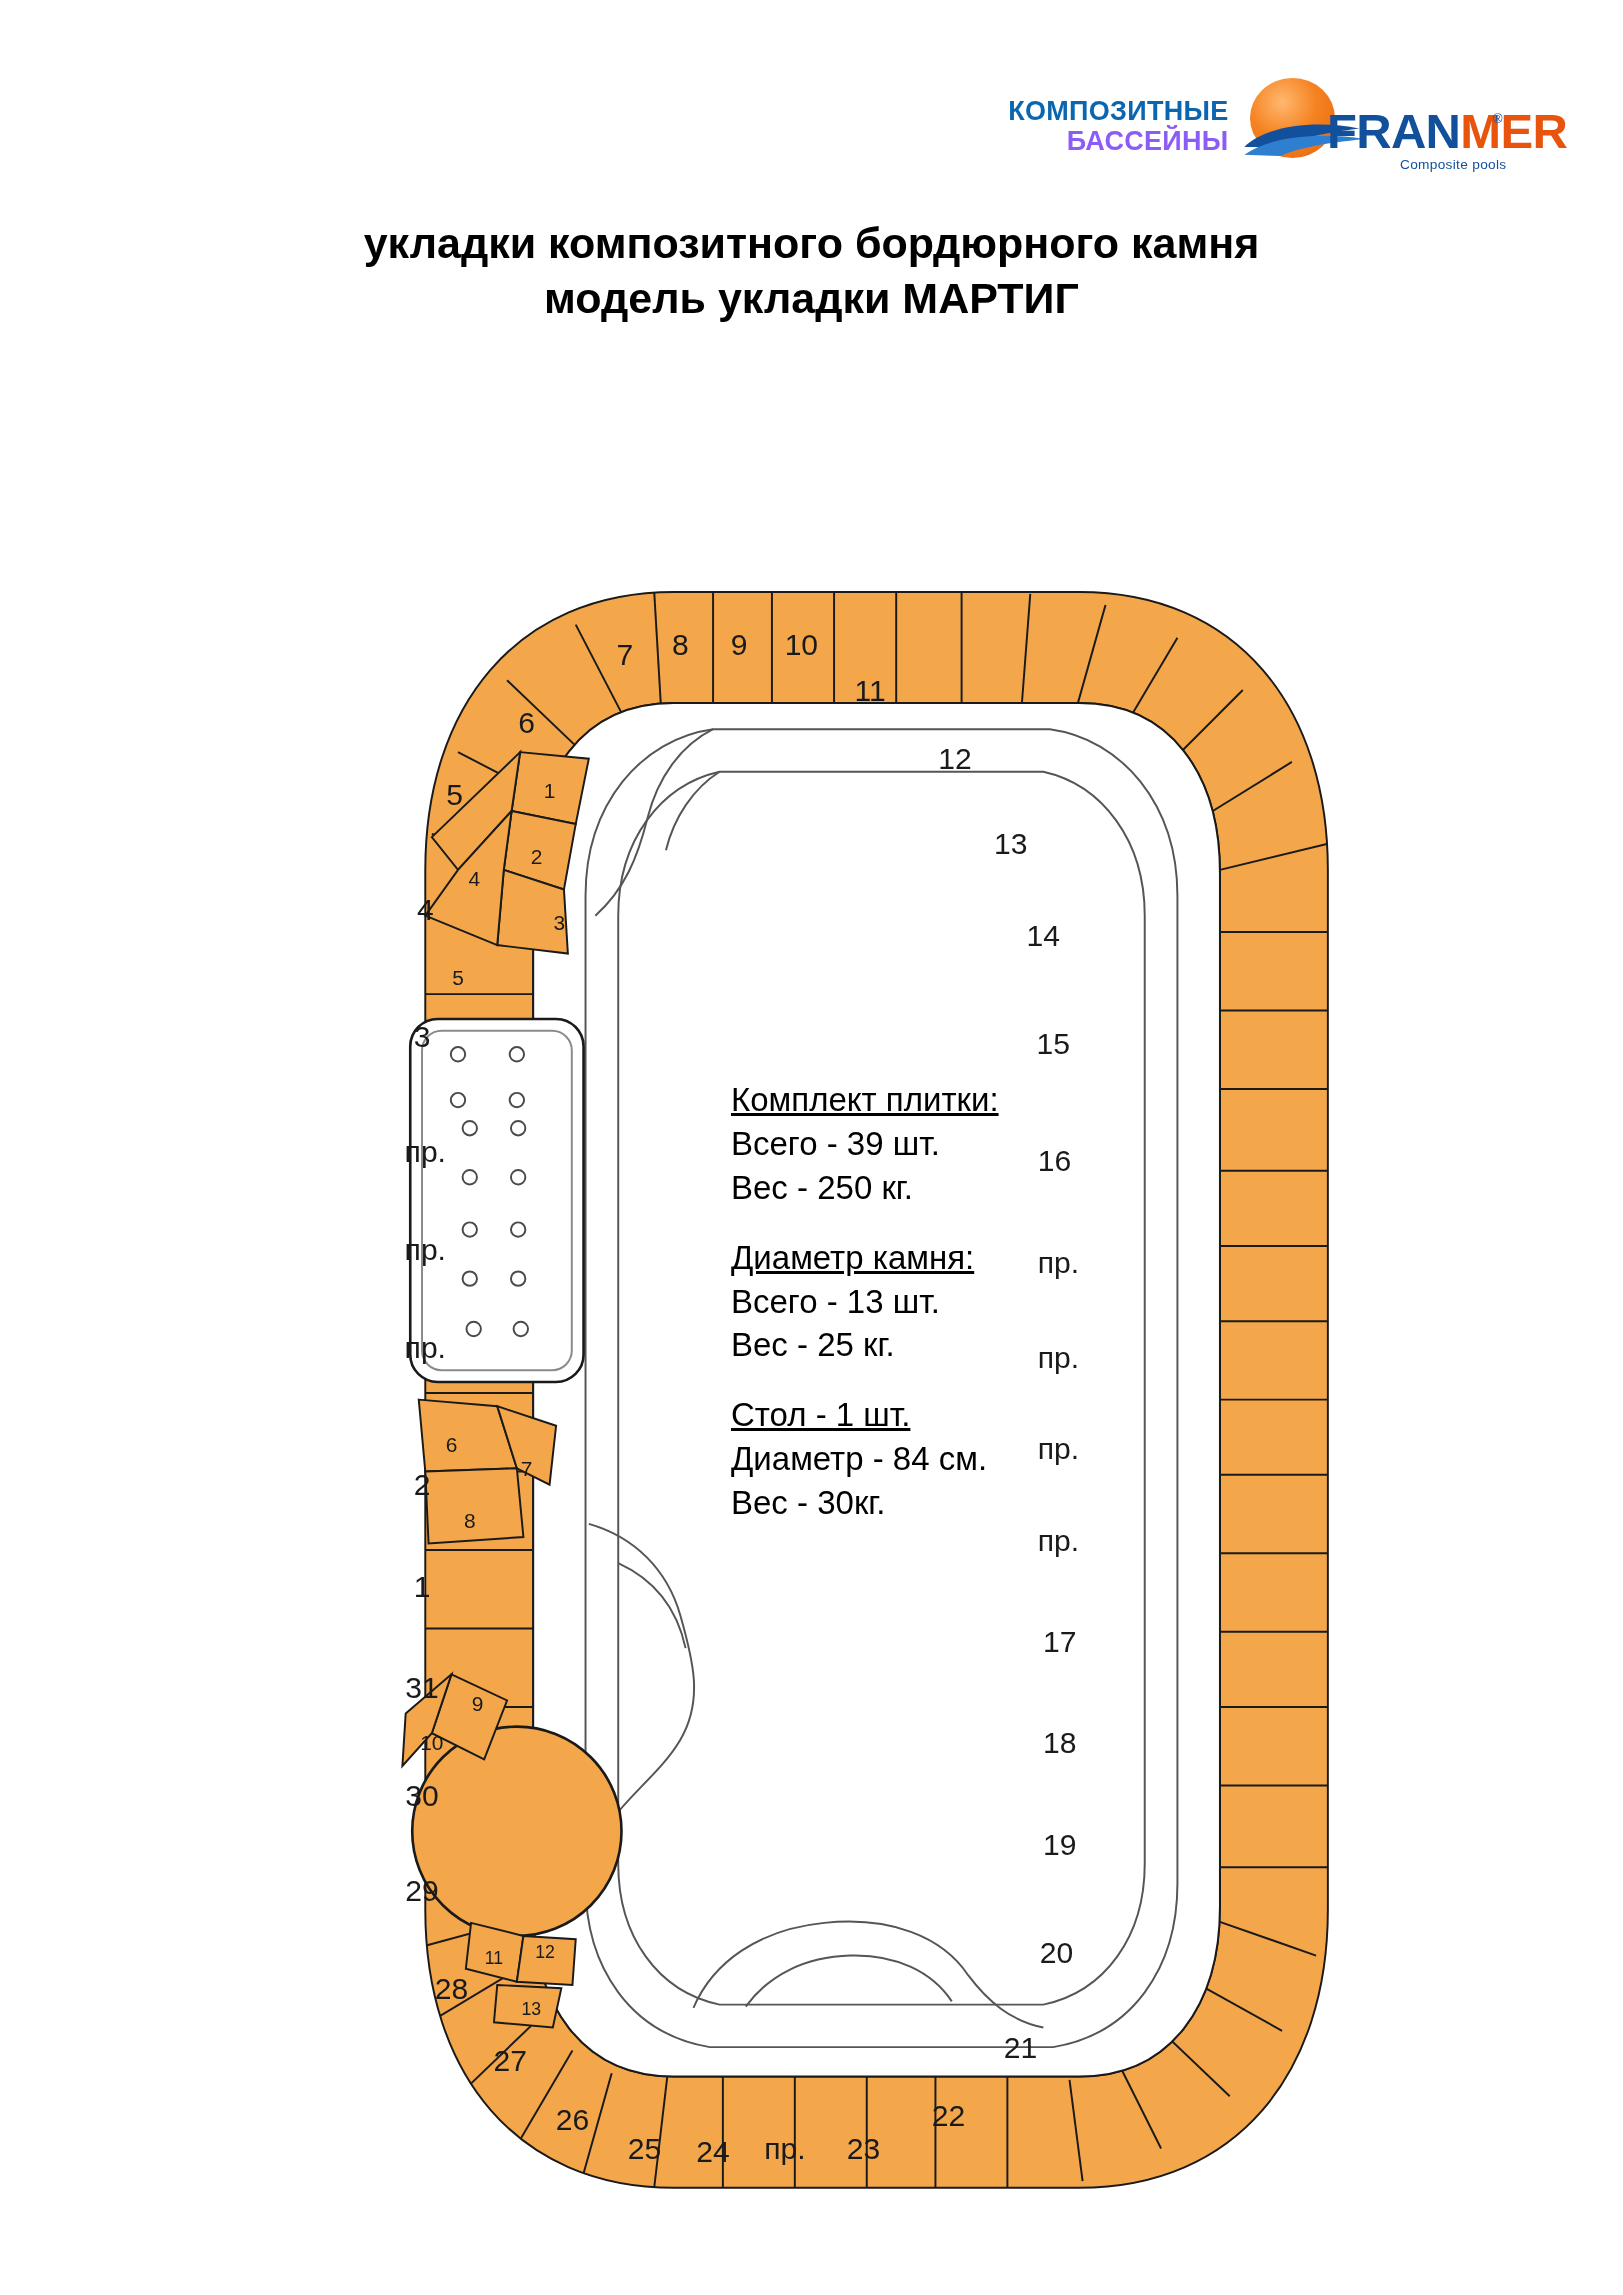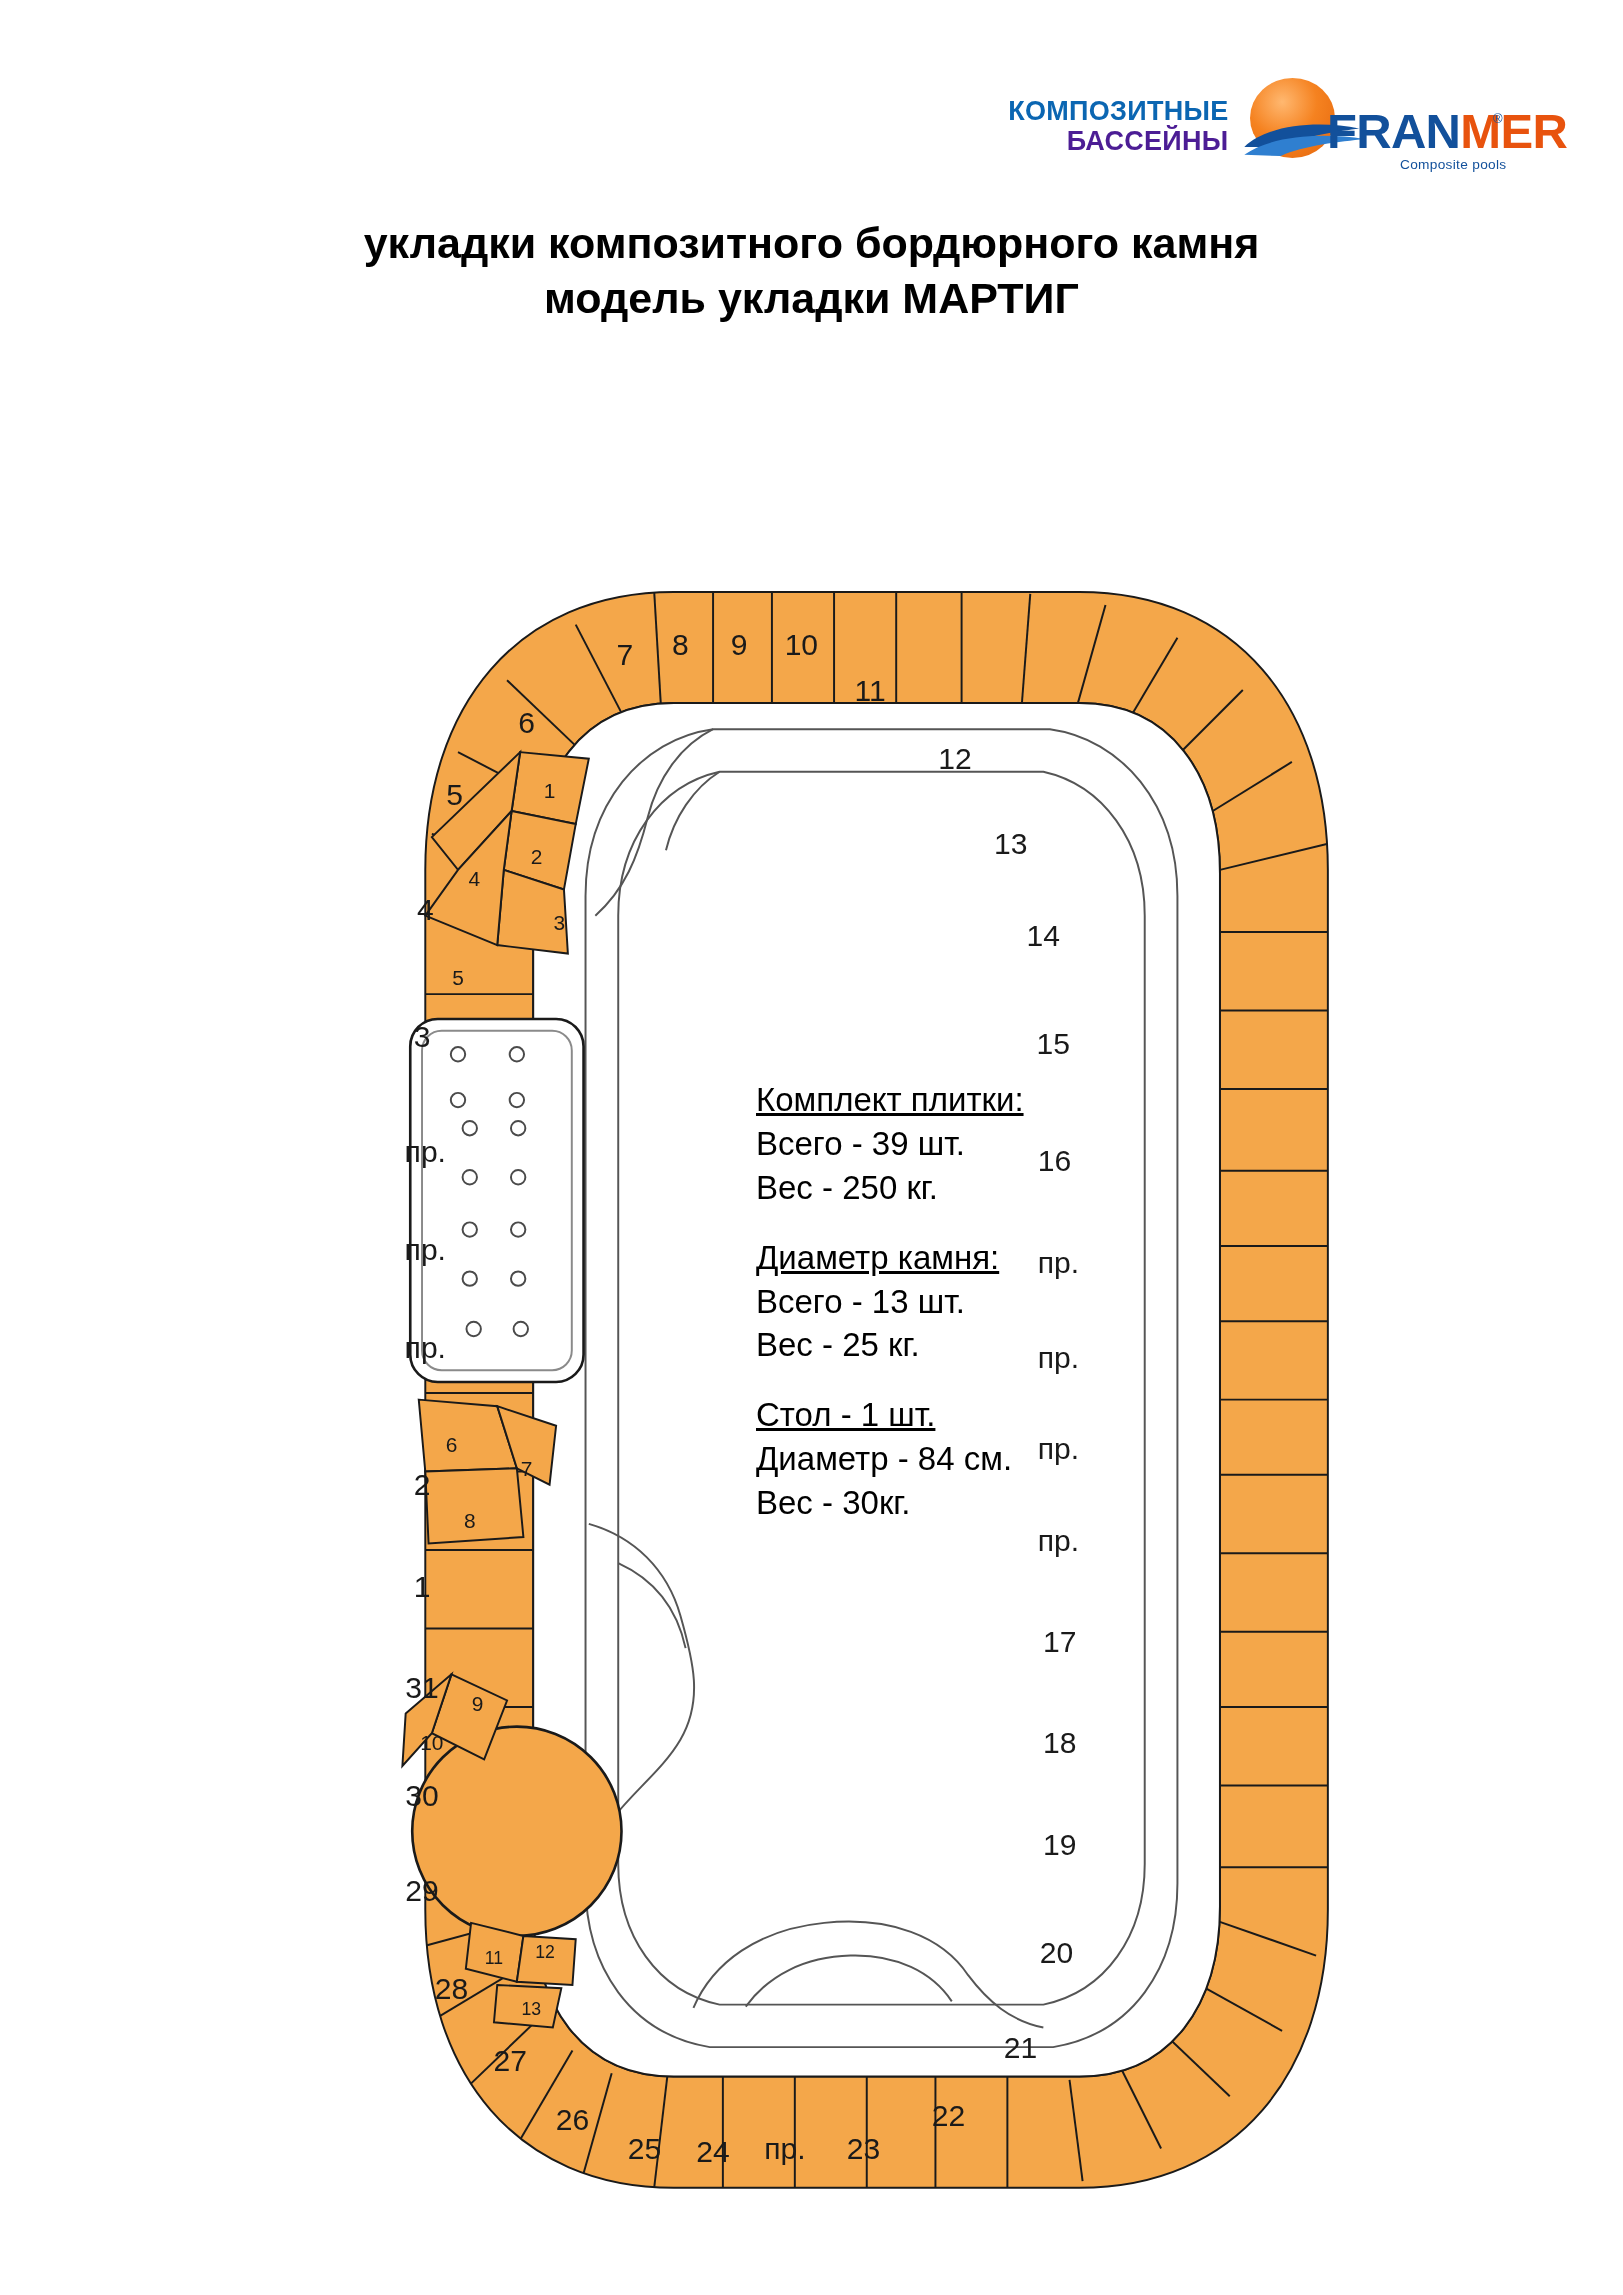--- a/index.html
+++ b/index.html
@@ -27,21 +27,21 @@
     justify-content: flex-end;
   }
   .logo-words {
     text-align: right;
     line-height: 1.12;
     font-weight: bold;
     font-size: 27px;
     letter-spacing: 0.3px;
   }
   .logo-words .l1 { color: #0b66b2; }
-  .logo-words .l2 { color: #4c1d95; }
+  .logo-words .l2 { color: #8b5cf6; }
 
   .logo-mark {
     position: relative;
     width: 262px;
     height: 98px;
   }
   .logo-ball {
     position: absolute;
     left: 6.5px;
     top: 1.3px;
@@ -114,21 +114,21 @@
   .seg-label.small {
     font-size: 32px;
   }
   .seg-label.tiny {
     font-size: 27px;
   }
 
   
   .spec {
     position: absolute;
-    left: 756px;
+    left: 731px;
     top: 1078px;
     font-size: 33px;
     line-height: 1.33;
     white-space: nowrap;
   }
   .spec .hdr {
     text-decoration: underline;
   }
   .spec .gap {
     height: 26px;

